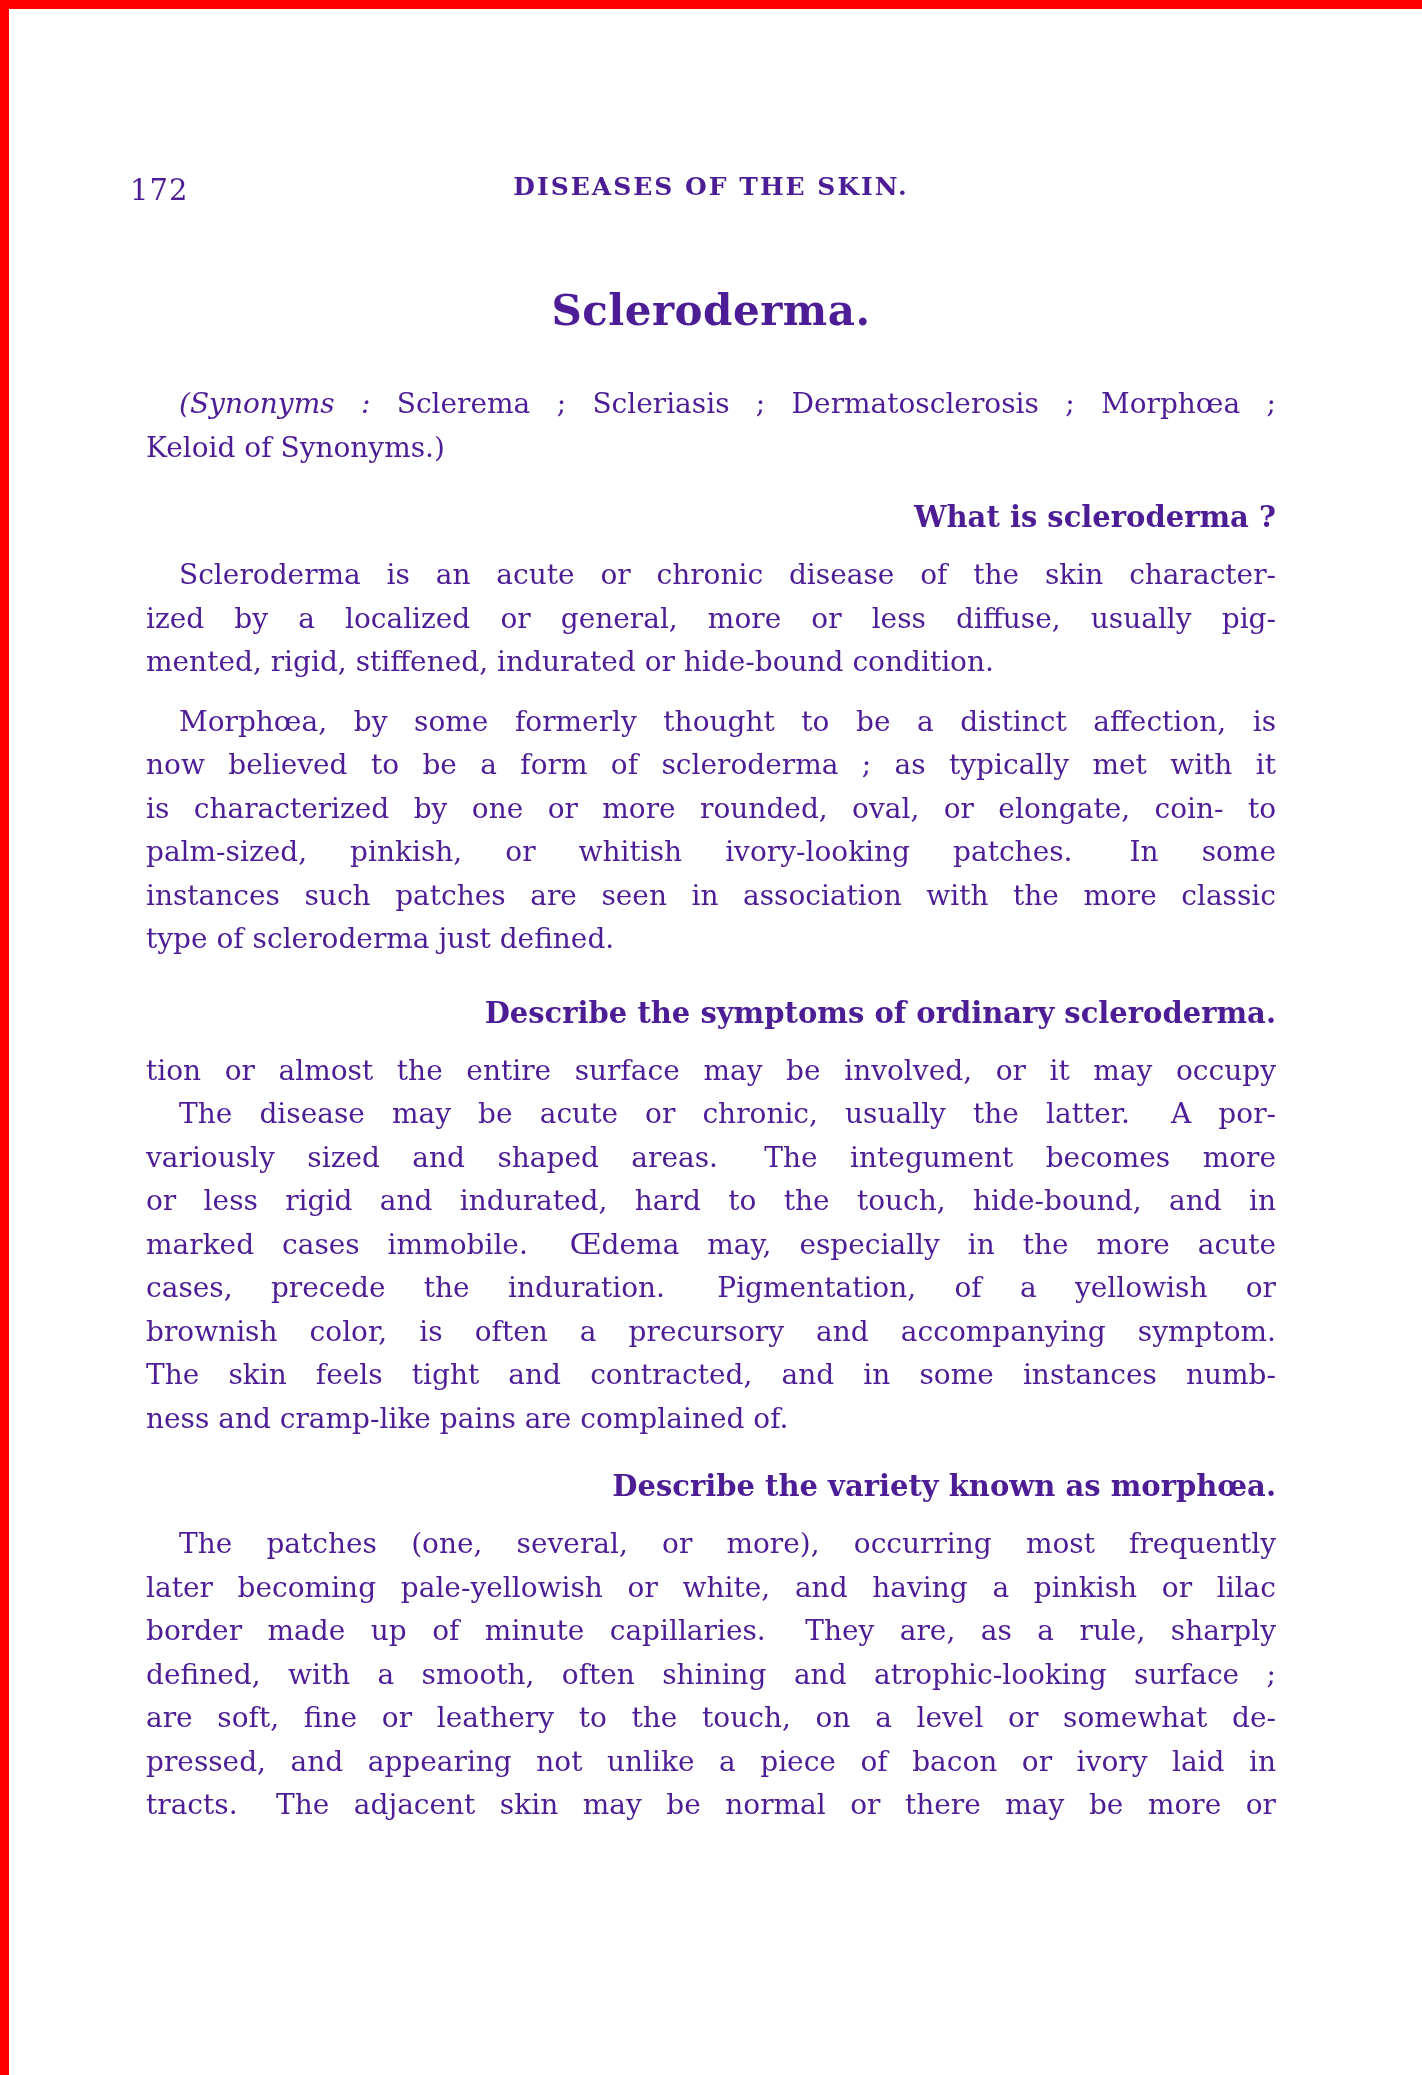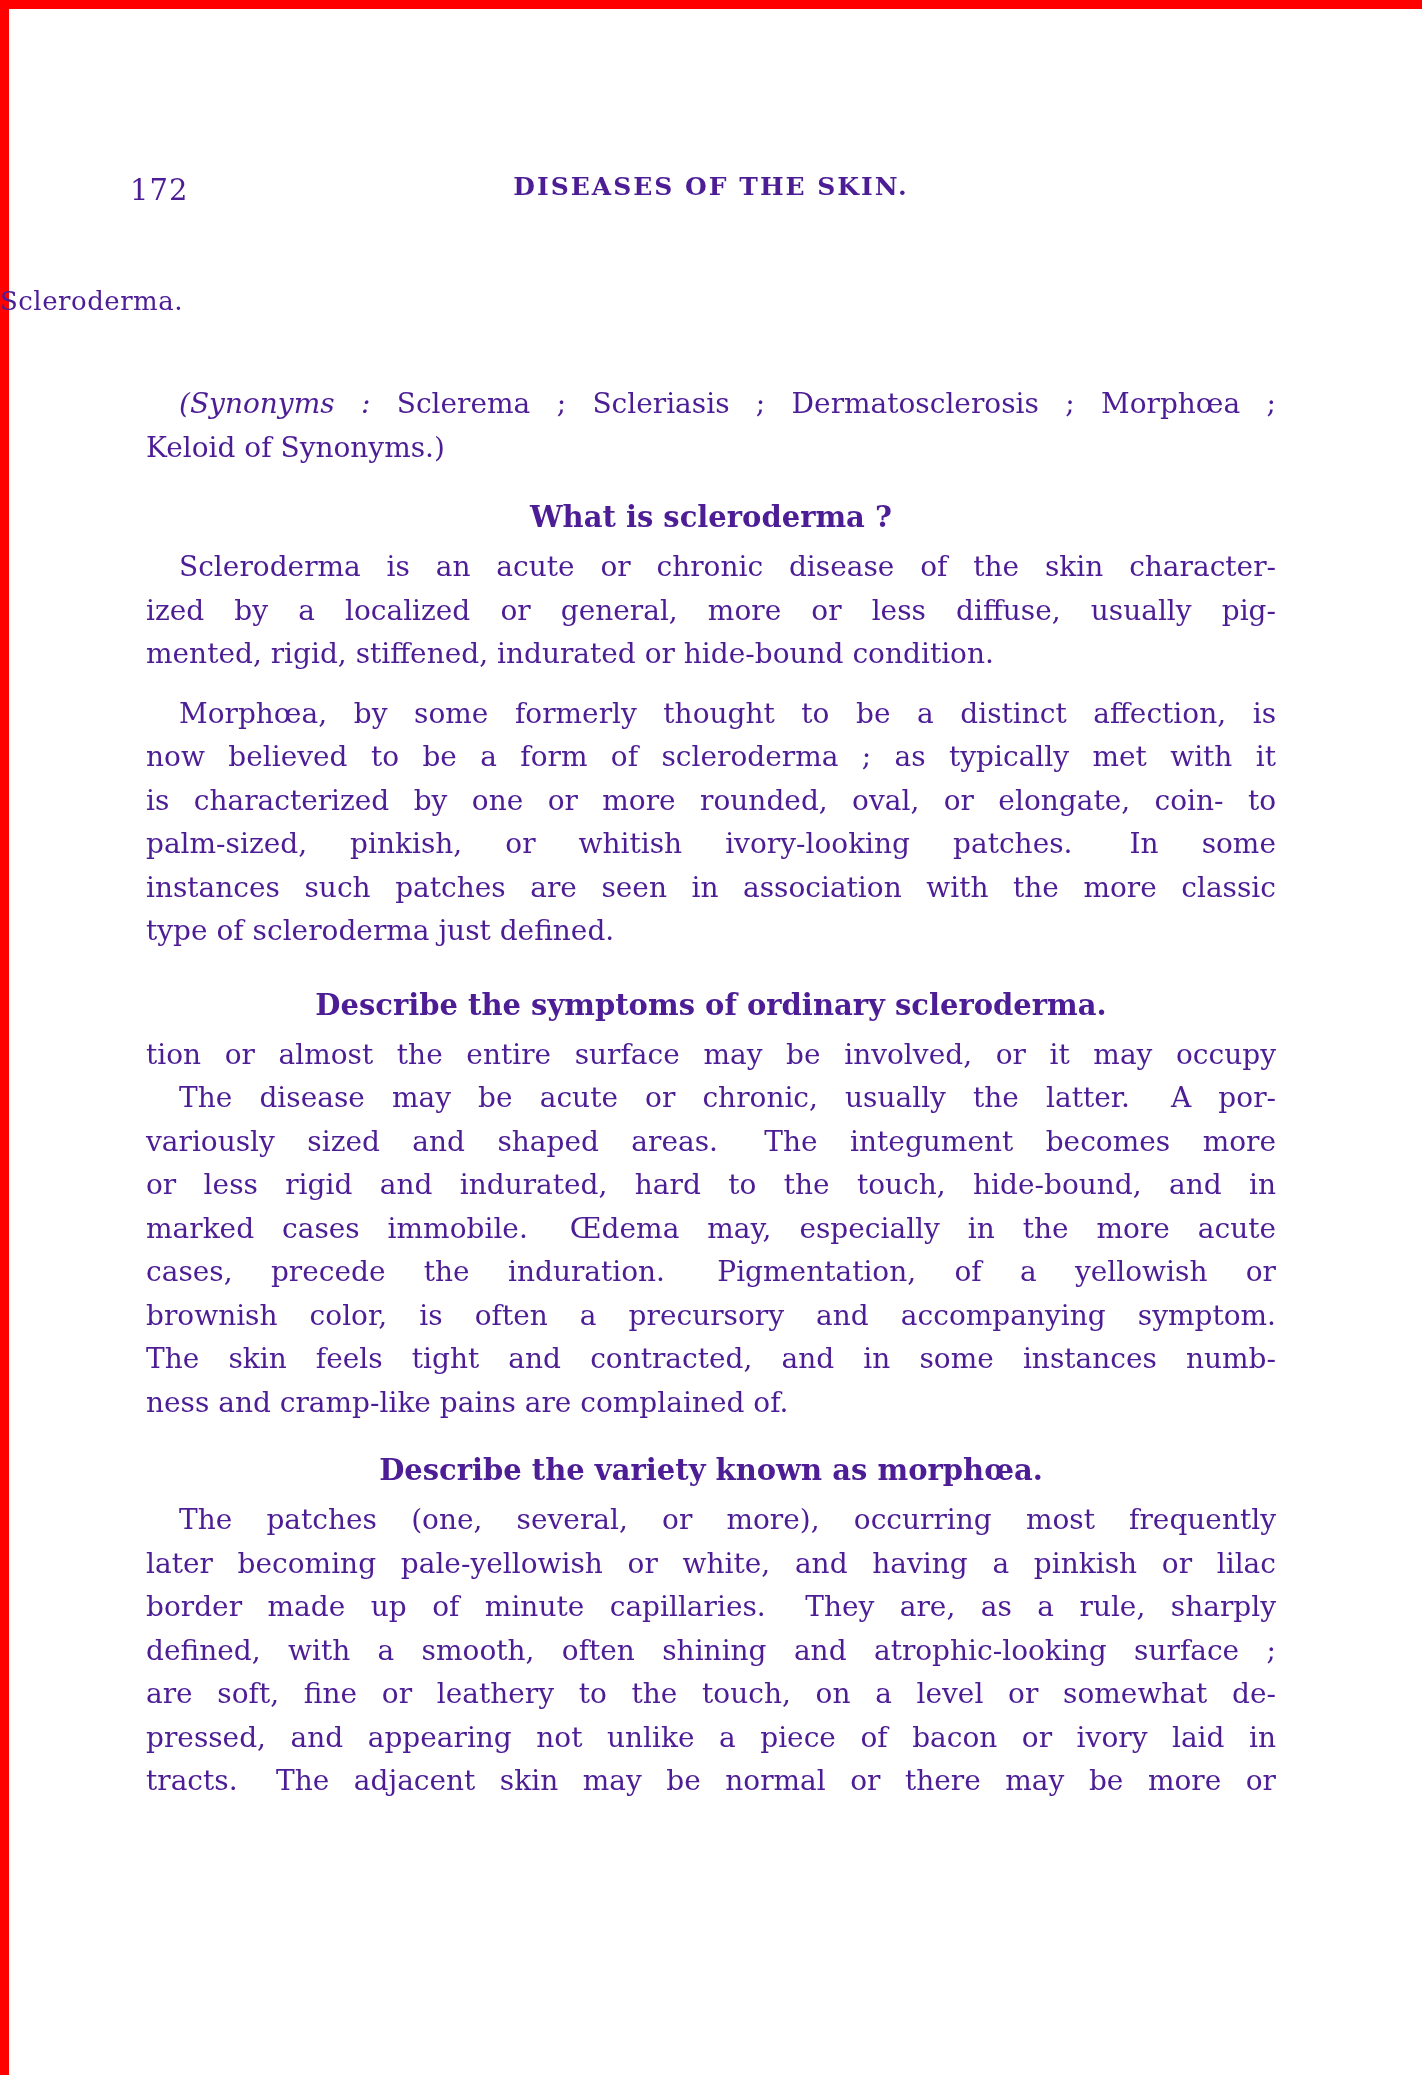--- a/index.html
+++ b/index.html
@@ -20,34 +20,35 @@
     font-size:25px;font-weight:bold;letter-spacing:2px;
     white-space:nowrap;
   }
   .pagenum{
     position:absolute;left:0;top:1px;
     font-size:29px;font-weight:normal;letter-spacing:1px;
   }
   .title{
     position:absolute;top:286px;left:0;width:100%;
     margin:0;
-    font-size:26px;font-weight:normal;letter-spacing:0.5px;
+    text-align:center;
+    font-size:42px;font-weight:bold;letter-spacing:0.5px;
   }
   .content{
     position:absolute;top:366px;left:130px;width:1162px;
     font-size:28px;line-height:43.5px;
   }
   .para{margin:16px;}
   .line{text-align:justify;text-align-last:justify;}
   .line.ll{text-align:left;text-align-last:left;}
   .ind{text-indent:33px;}
   .ital{font-style:italic;}
   .sec{
-    font-size:29px;font-weight:bold;line-height:40px;margin:8px;
-    text-align:center;
+    font-size:29px;font-weight:bold;line-height:40px;margin:16px;
+    text-align:right;
   }
   .mt-h1{margin-top:28px;}
   .mt-h2{margin-top:32px;}
   .mt-h3{margin-top:26px;}
   .mt-p{margin-top:4px;}
 </style>
 </head>
 <body>
 
 <div class="page">

